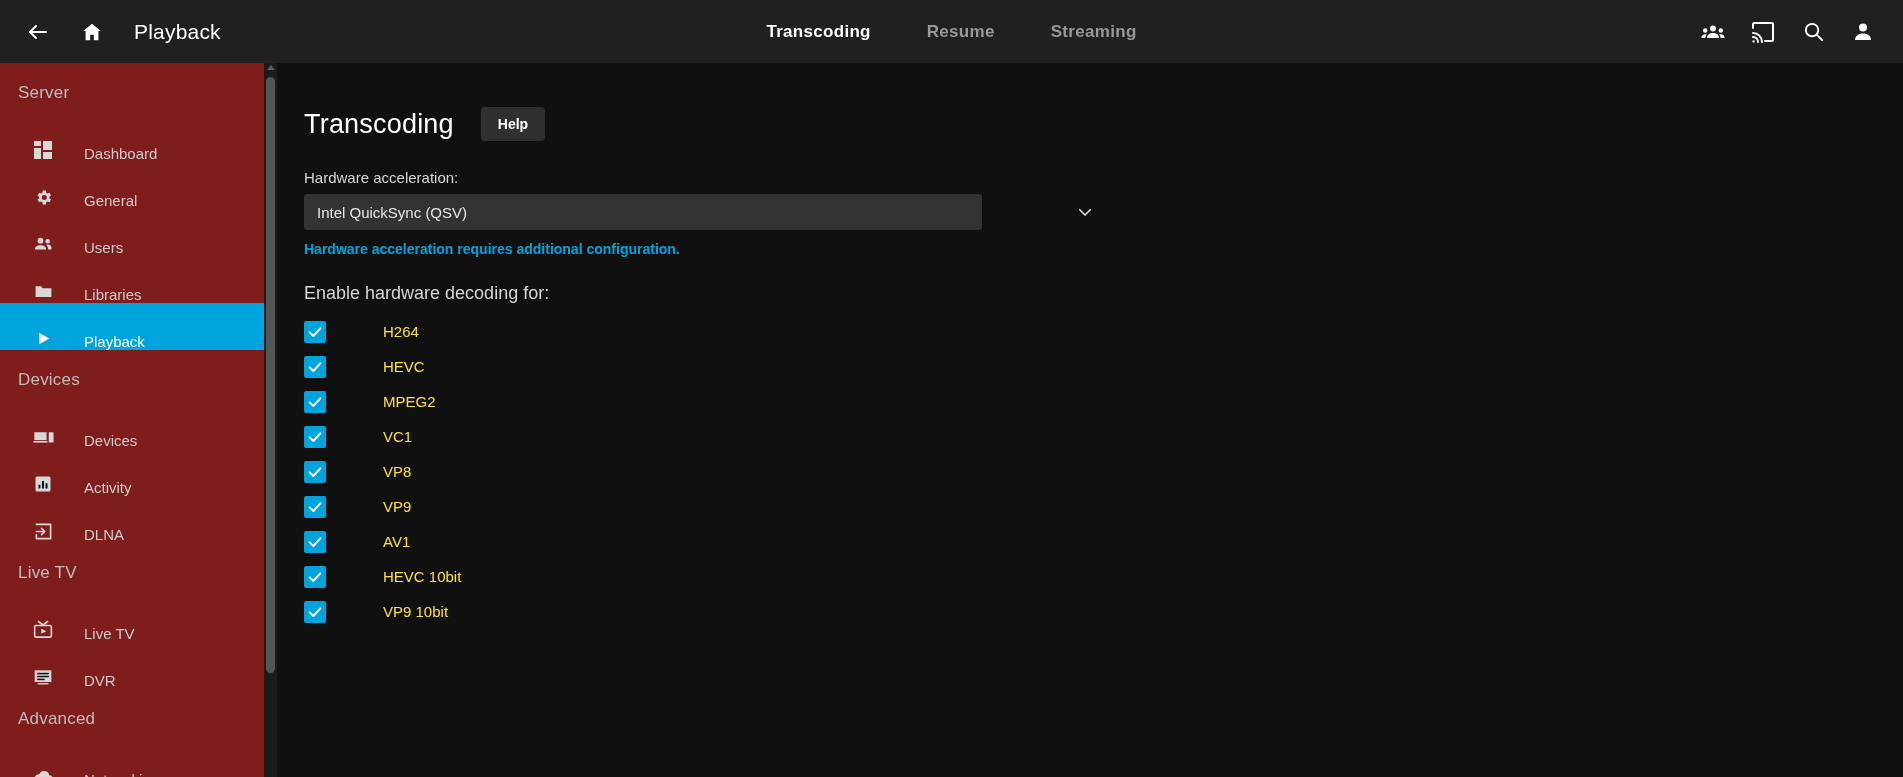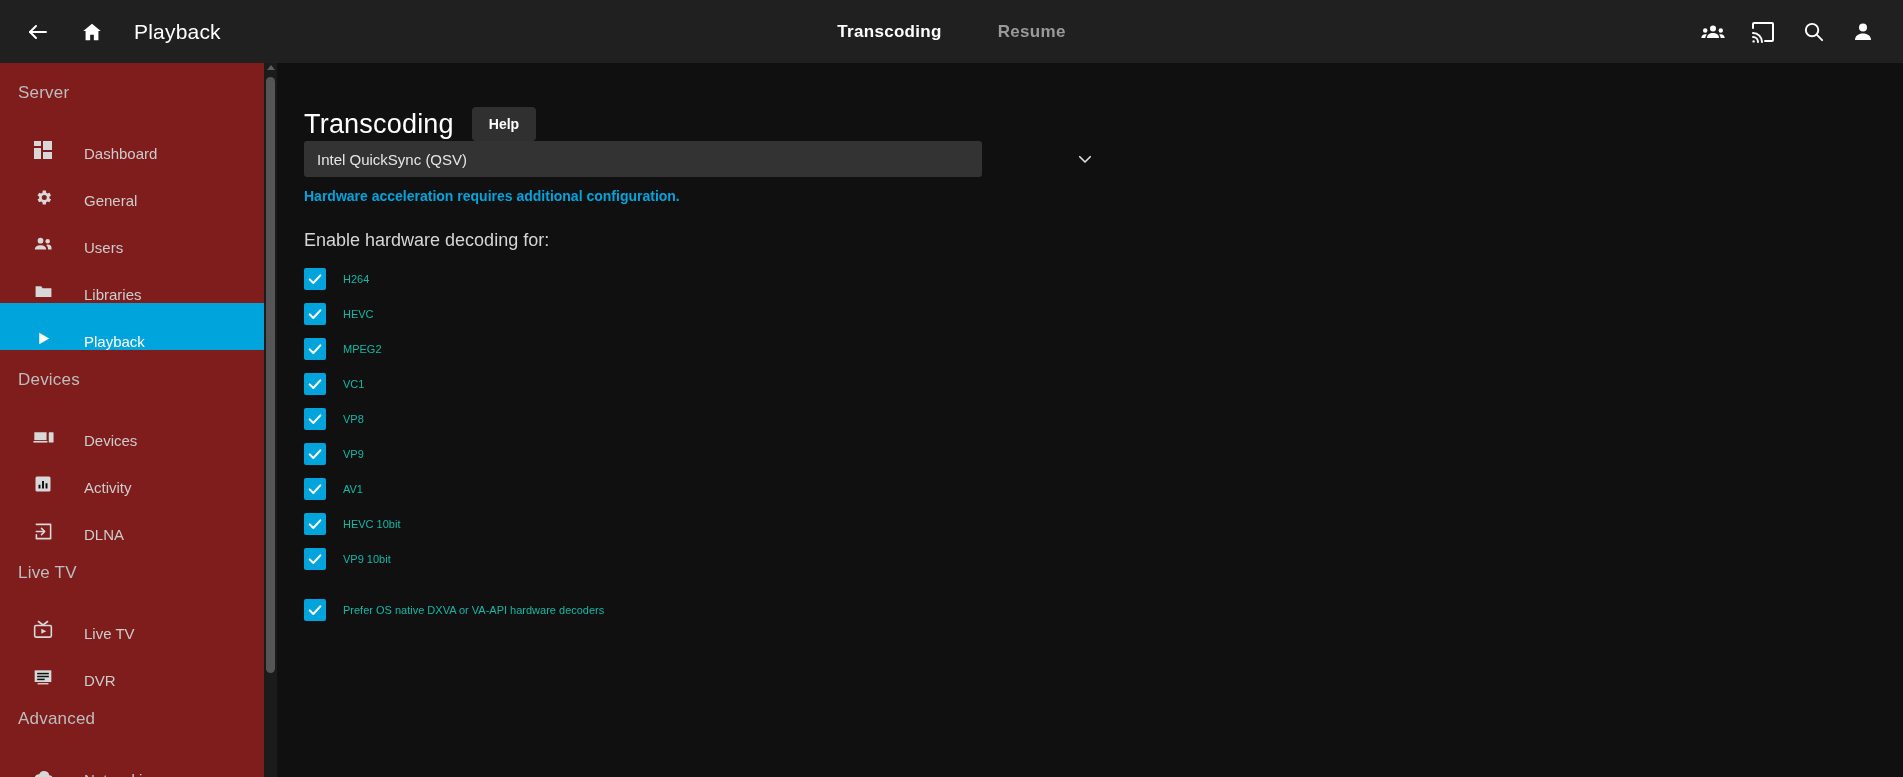--- a/index.html
+++ b/index.html
@@ -133,20 +133,21 @@
   .help-btn {
     background: #303030;
     color: #ffffff;
     font-size: 14px;
     font-weight: bold;
     border: none;
     border-radius: 4px;
     padding: 9px 17px;
     cursor: pointer;
     font-family: "Liberation Sans", sans-serif;
+    margin-left: 9px;
   }
 
   .field-label {
     color: #d6d6d6;
     font-size: 15px;
     margin-top: 28px;
     margin-bottom: 8px;
   }
   .select-wrap {
     position: relative;
@@ -196,23 +197,24 @@
   .cbox {
     width: 22px; height: 22px;
     background: #00a4dc;
     border-radius: 2px;
     display: flex; align-items: center; justify-content: center;
     flex: 0 0 auto;
     margin-right: 17px;
   }
   .cbox svg { display: block; }
   .check-label {
-    color: #14b8a6;
-    font-size: 11px;
+    color: #fde047;
+    font-size: 15px;
     white-space: nowrap;
+    margin-left: 40px;
   }
 </style>
 </head>
 <body>
 
 <div class="appbar">
 
   <div class="appbar-left">
     <div class="icon-btn">
       <span>
@@ -228,20 +230,21 @@
           <path d="M12 3 L2.5 11 H5 V21 H10 V15 H14 V21 H19 V11 H21.5 Z"></path>
         </svg>
       </span>
     </div>
     <div class="appbar-title">Playback</div>
   </div>
 
   <div class="appbar-tabs">
     <div class="tab active">Transcoding</div>
     <div class="tab">Resume</div>
+    <div class="tab">Streaming</div>
   </div>
 
   <div class="appbar-right">
     <div class="icon-btn">
       <span>
         <svg width="24" height="24" viewBox="0 0 24 24" fill="#ffffff">
           <circle cx="12" cy="8.5" r="3"></circle>
           <path d="M6 18 c0-3.2 2.7-5 6-5 s6 1.8 6 5 z"></path>
           <circle cx="4.2" cy="10.5" r="2.2"></circle>
           <path d="M0.3 18 c0-2.4 1.8-3.8 3.9-3.8 0.6 0 1.2 0.1 1.7 0.3 -1 1-1.5 2.2-1.6 3.5 z"></path>
@@ -421,20 +424,21 @@
 </div>
 
 <div class="content">
   <div class="content-inner">
 
     <div class="page-title-row">
       <h1 class="page-title">Transcoding</h1>
       <button class="help-btn">Help</button>
     </div>
 
+    <div class="field-label">Hardware acceleration:</div>
 
     <div class="select-wrap">
       <div class="select-box">Intel QuickSync (QSV)</div>
       <span class="select-chevron">
         <svg width="18" height="18" viewBox="0 0 24 24" fill="none" stroke="currentColor" stroke-width="2.2" stroke-linecap="round" stroke-linejoin="round">
           <polyline points="5,9 12,16 19,9"></polyline>
         </svg>
       </span>
     </div>
 
@@ -516,23 +520,15 @@
 
     <div class="check-row">
       <span class="cbox">
         <svg width="16" height="16" viewBox="0 0 24 24" fill="none" stroke="#ffffff" stroke-width="3" stroke-linecap="round" stroke-linejoin="round">
             <polyline points="4,12.5 9.5,18 20,6.5"></polyline>
           </svg>
       </span>
       <span class="check-label">VP9 10bit</span>
     </div>
 
-    <div class="check-row spaced">
-      <span class="cbox">
-        <svg width="16" height="16" viewBox="0 0 24 24" fill="none" stroke="#ffffff" stroke-width="3" stroke-linecap="round" stroke-linejoin="round">
-            <polyline points="4,12.5 9.5,18 20,6.5"></polyline>
-          </svg>
-      </span>
-      <span class="check-label">Prefer OS native DXVA or VA-API hardware decoders</span>
-    </div>
 
   </div>
 </div>
 
 </body></html>

